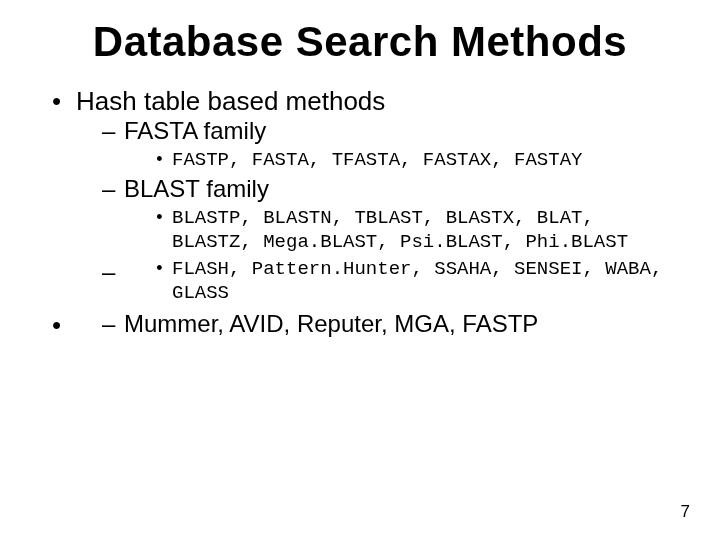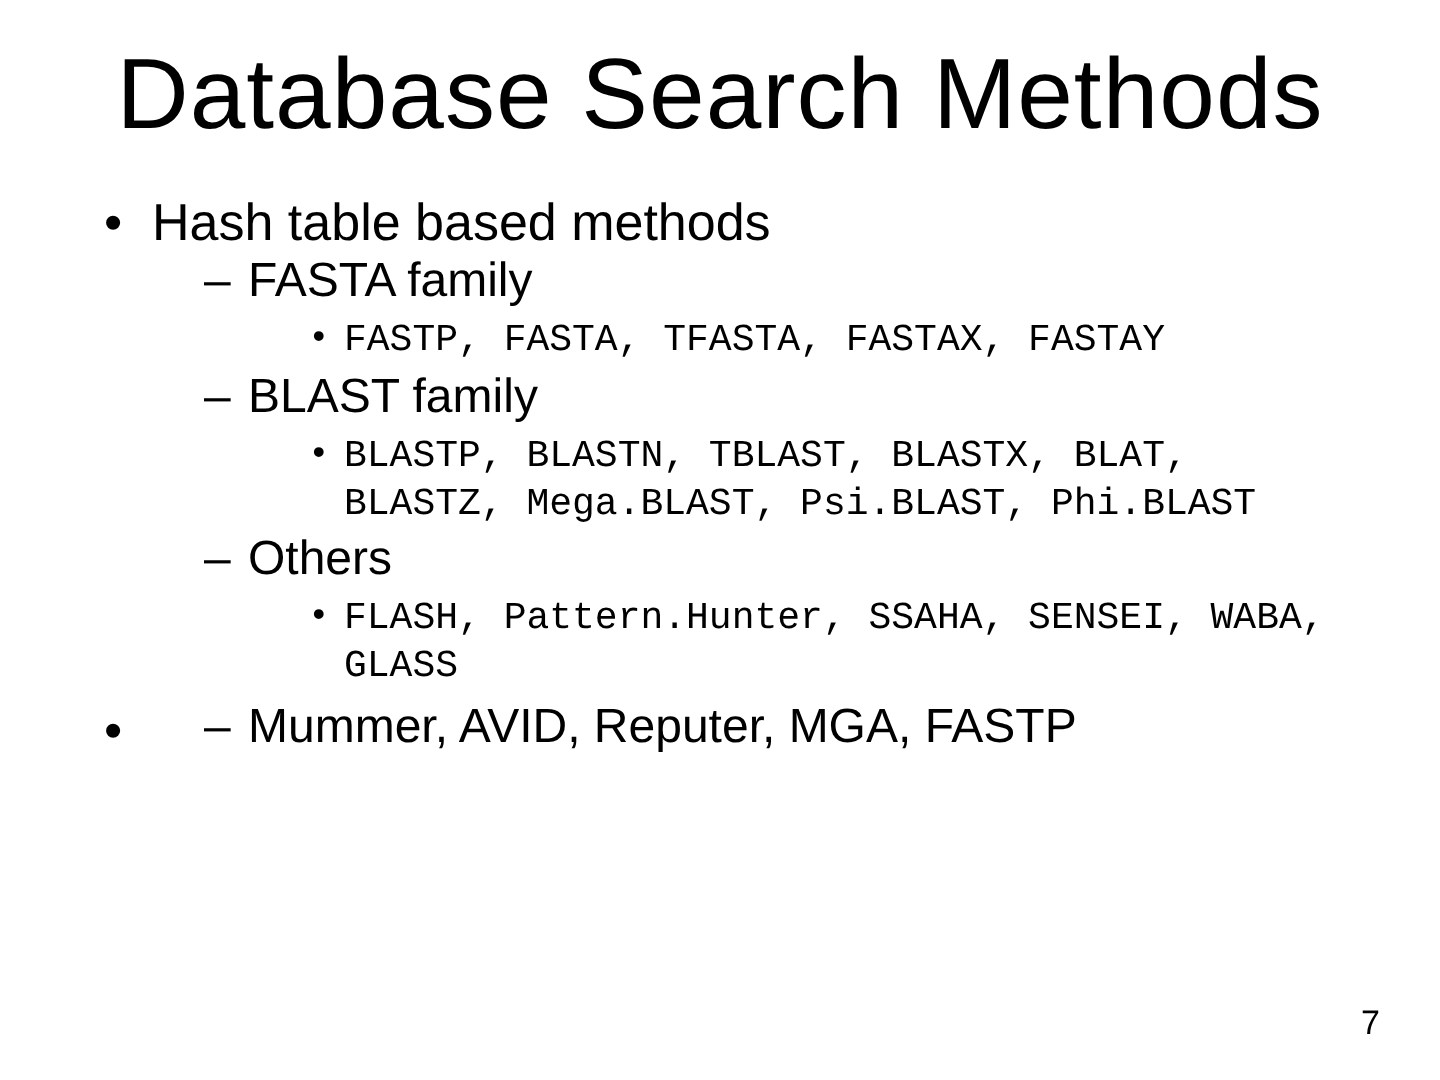--- a/index.html
+++ b/index.html
@@ -14,24 +14,24 @@
     position: relative;
   }
   .slide {
     box-sizing: border-box;
     width: 720px;
     height: 540px;
     padding: 12px 48px 0 48px;
     position: relative;
   }
   .title {
-    font-size: 50px;
+    font-size: 42px;
     text-align: center;
     margin: 6px 0 20px 0;
-    font-weight: normal;
+    font-weight: bold;
     letter-spacing: 0.5px;
   }
   ul.l1 {
     list-style: none;
     padding: 0;
     margin: 0;
     font-size: 26px;
   }
   ul.l1 > li {
     position: relative;
@@ -110,21 +110,20 @@
         </li>
         <li>
           <span>BLAST family</span>
           <ul class="l3">
             <li>
               <span>BLASTP, BLASTN, TBLAST, BLASTX, BLAT, BLASTZ, Mega.BLAST, Psi.BLAST, Phi.BLAST</span>
             </li>
           </ul>
         </li>
         <li>
-          <span>Others</span>
           <ul class="l3">
             <li>
               <span>FLASH, Pattern.Hunter, SSAHA, SENSEI, WABA, GLASS</span>
             </li>
           </ul>
         </li>
       </ul>
     </li>
     <li>
       <ul class="l2">

